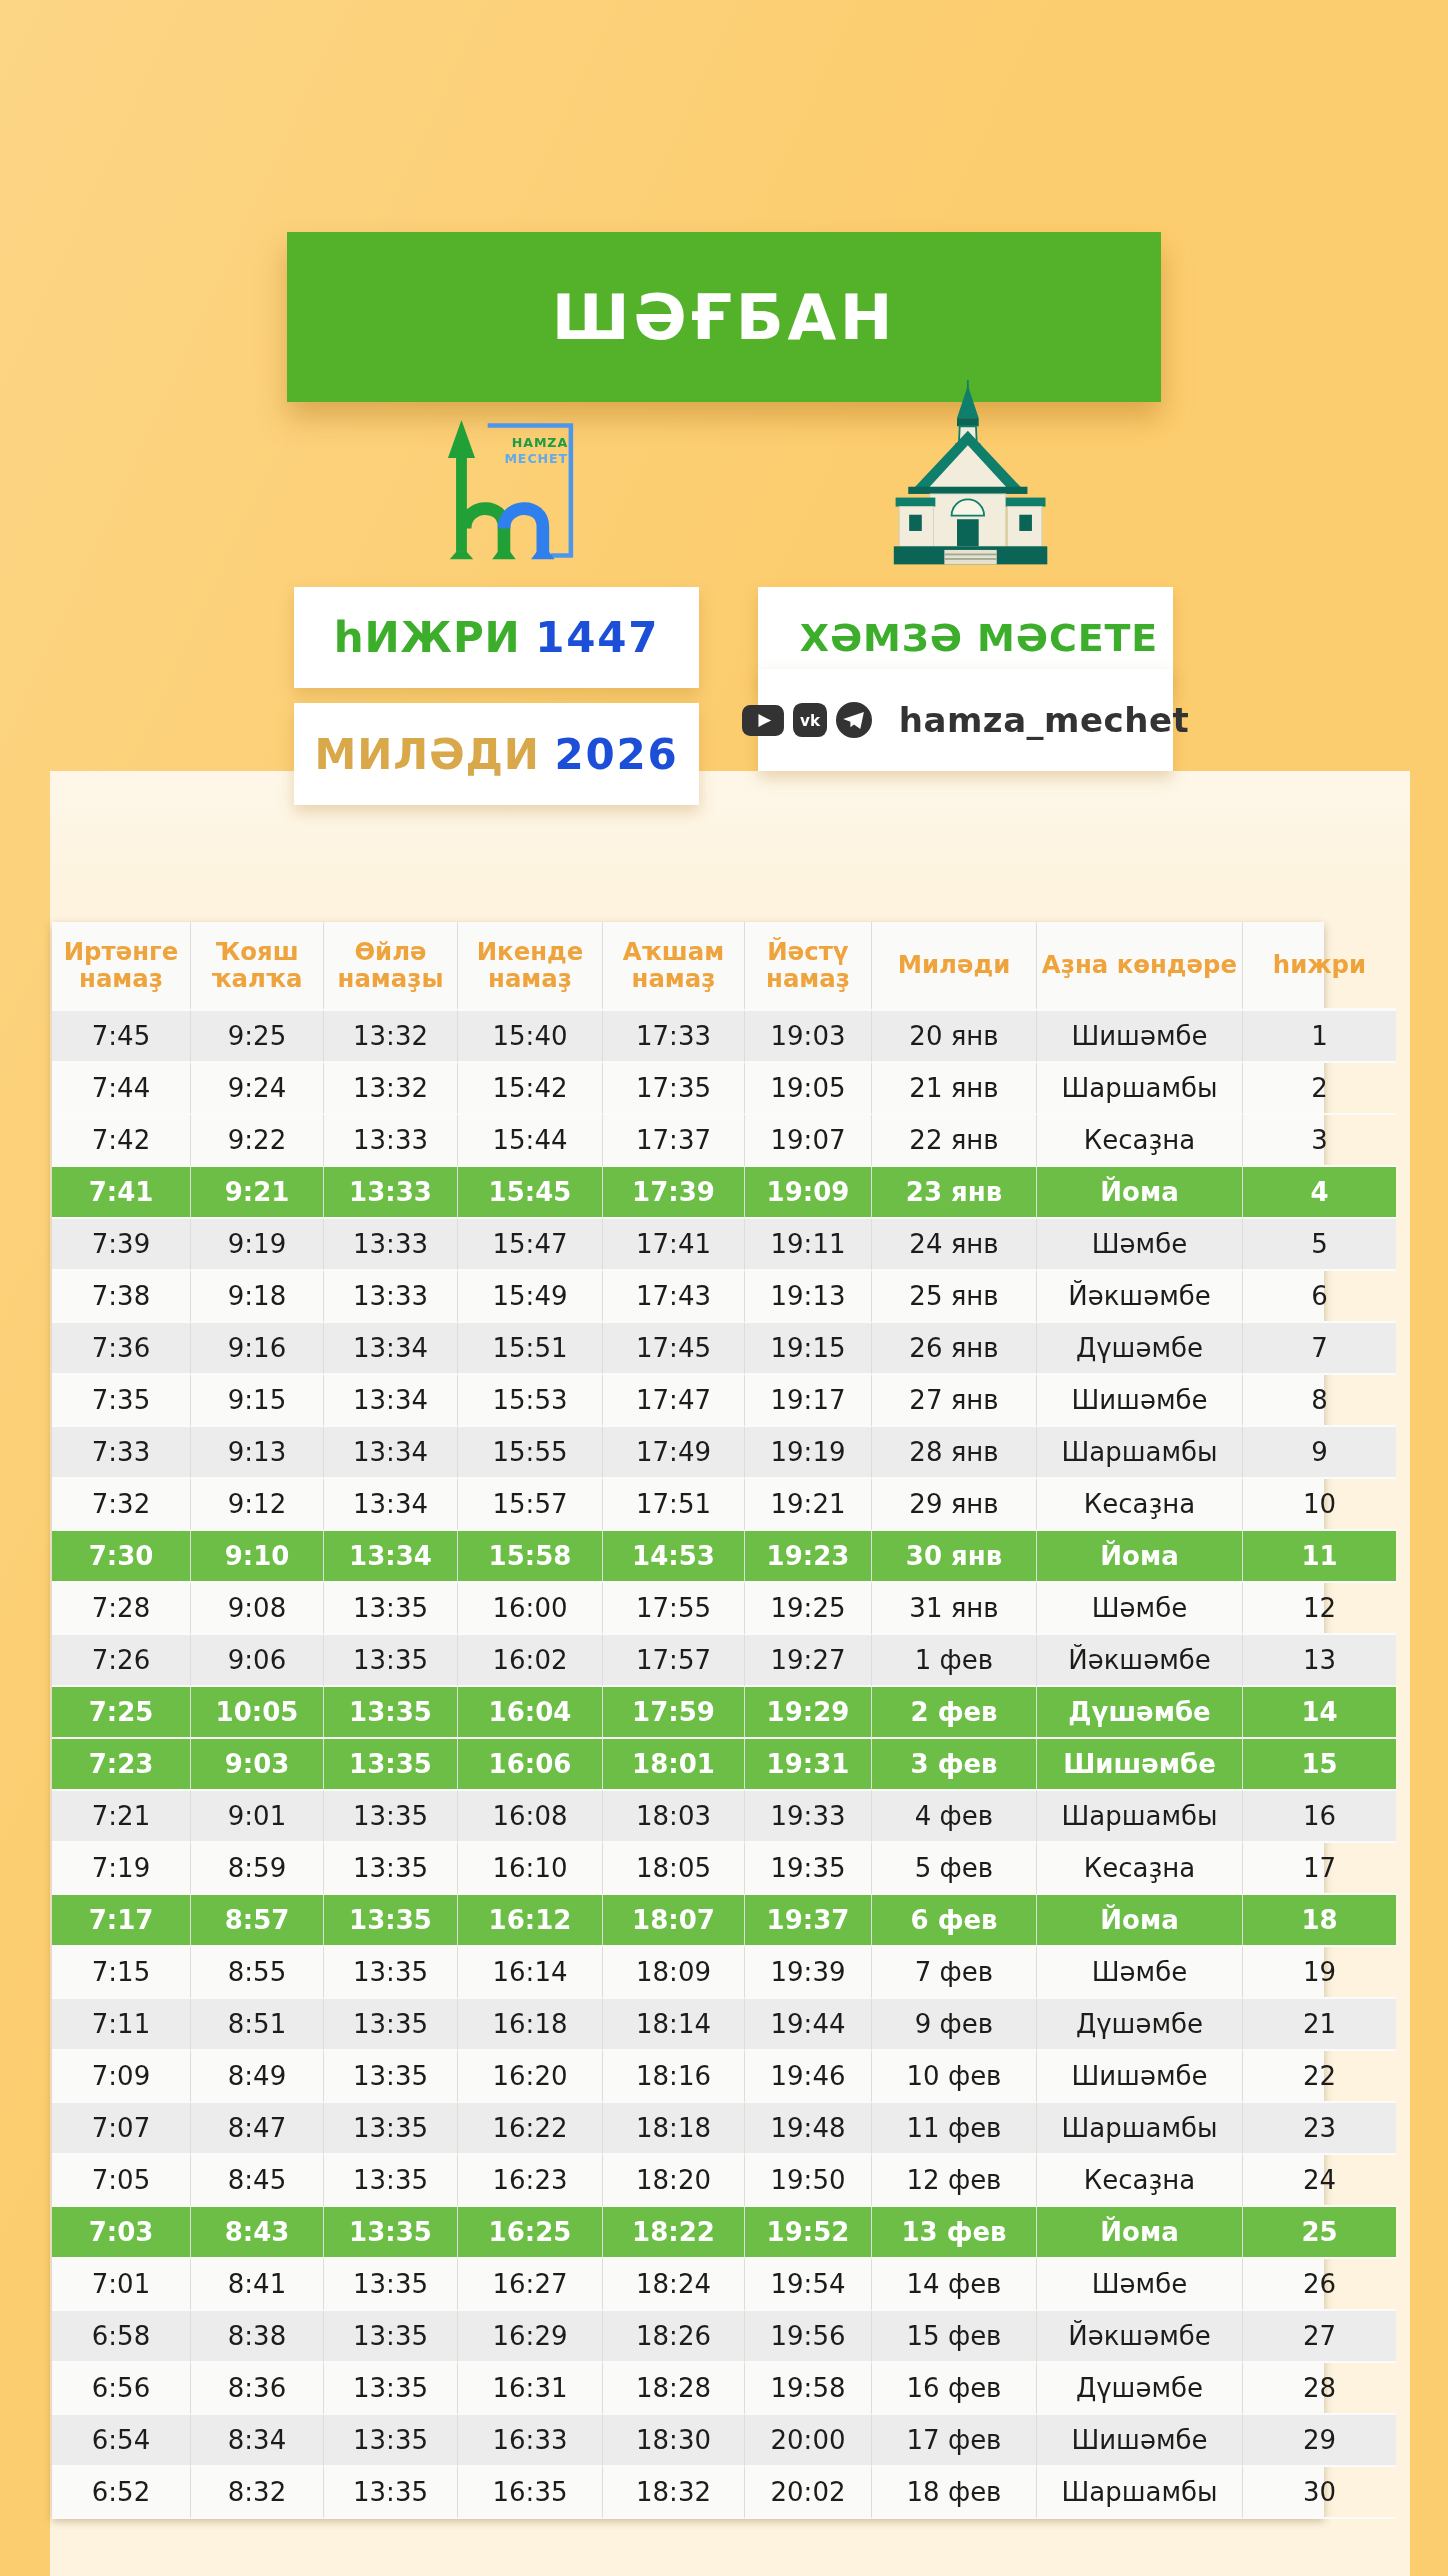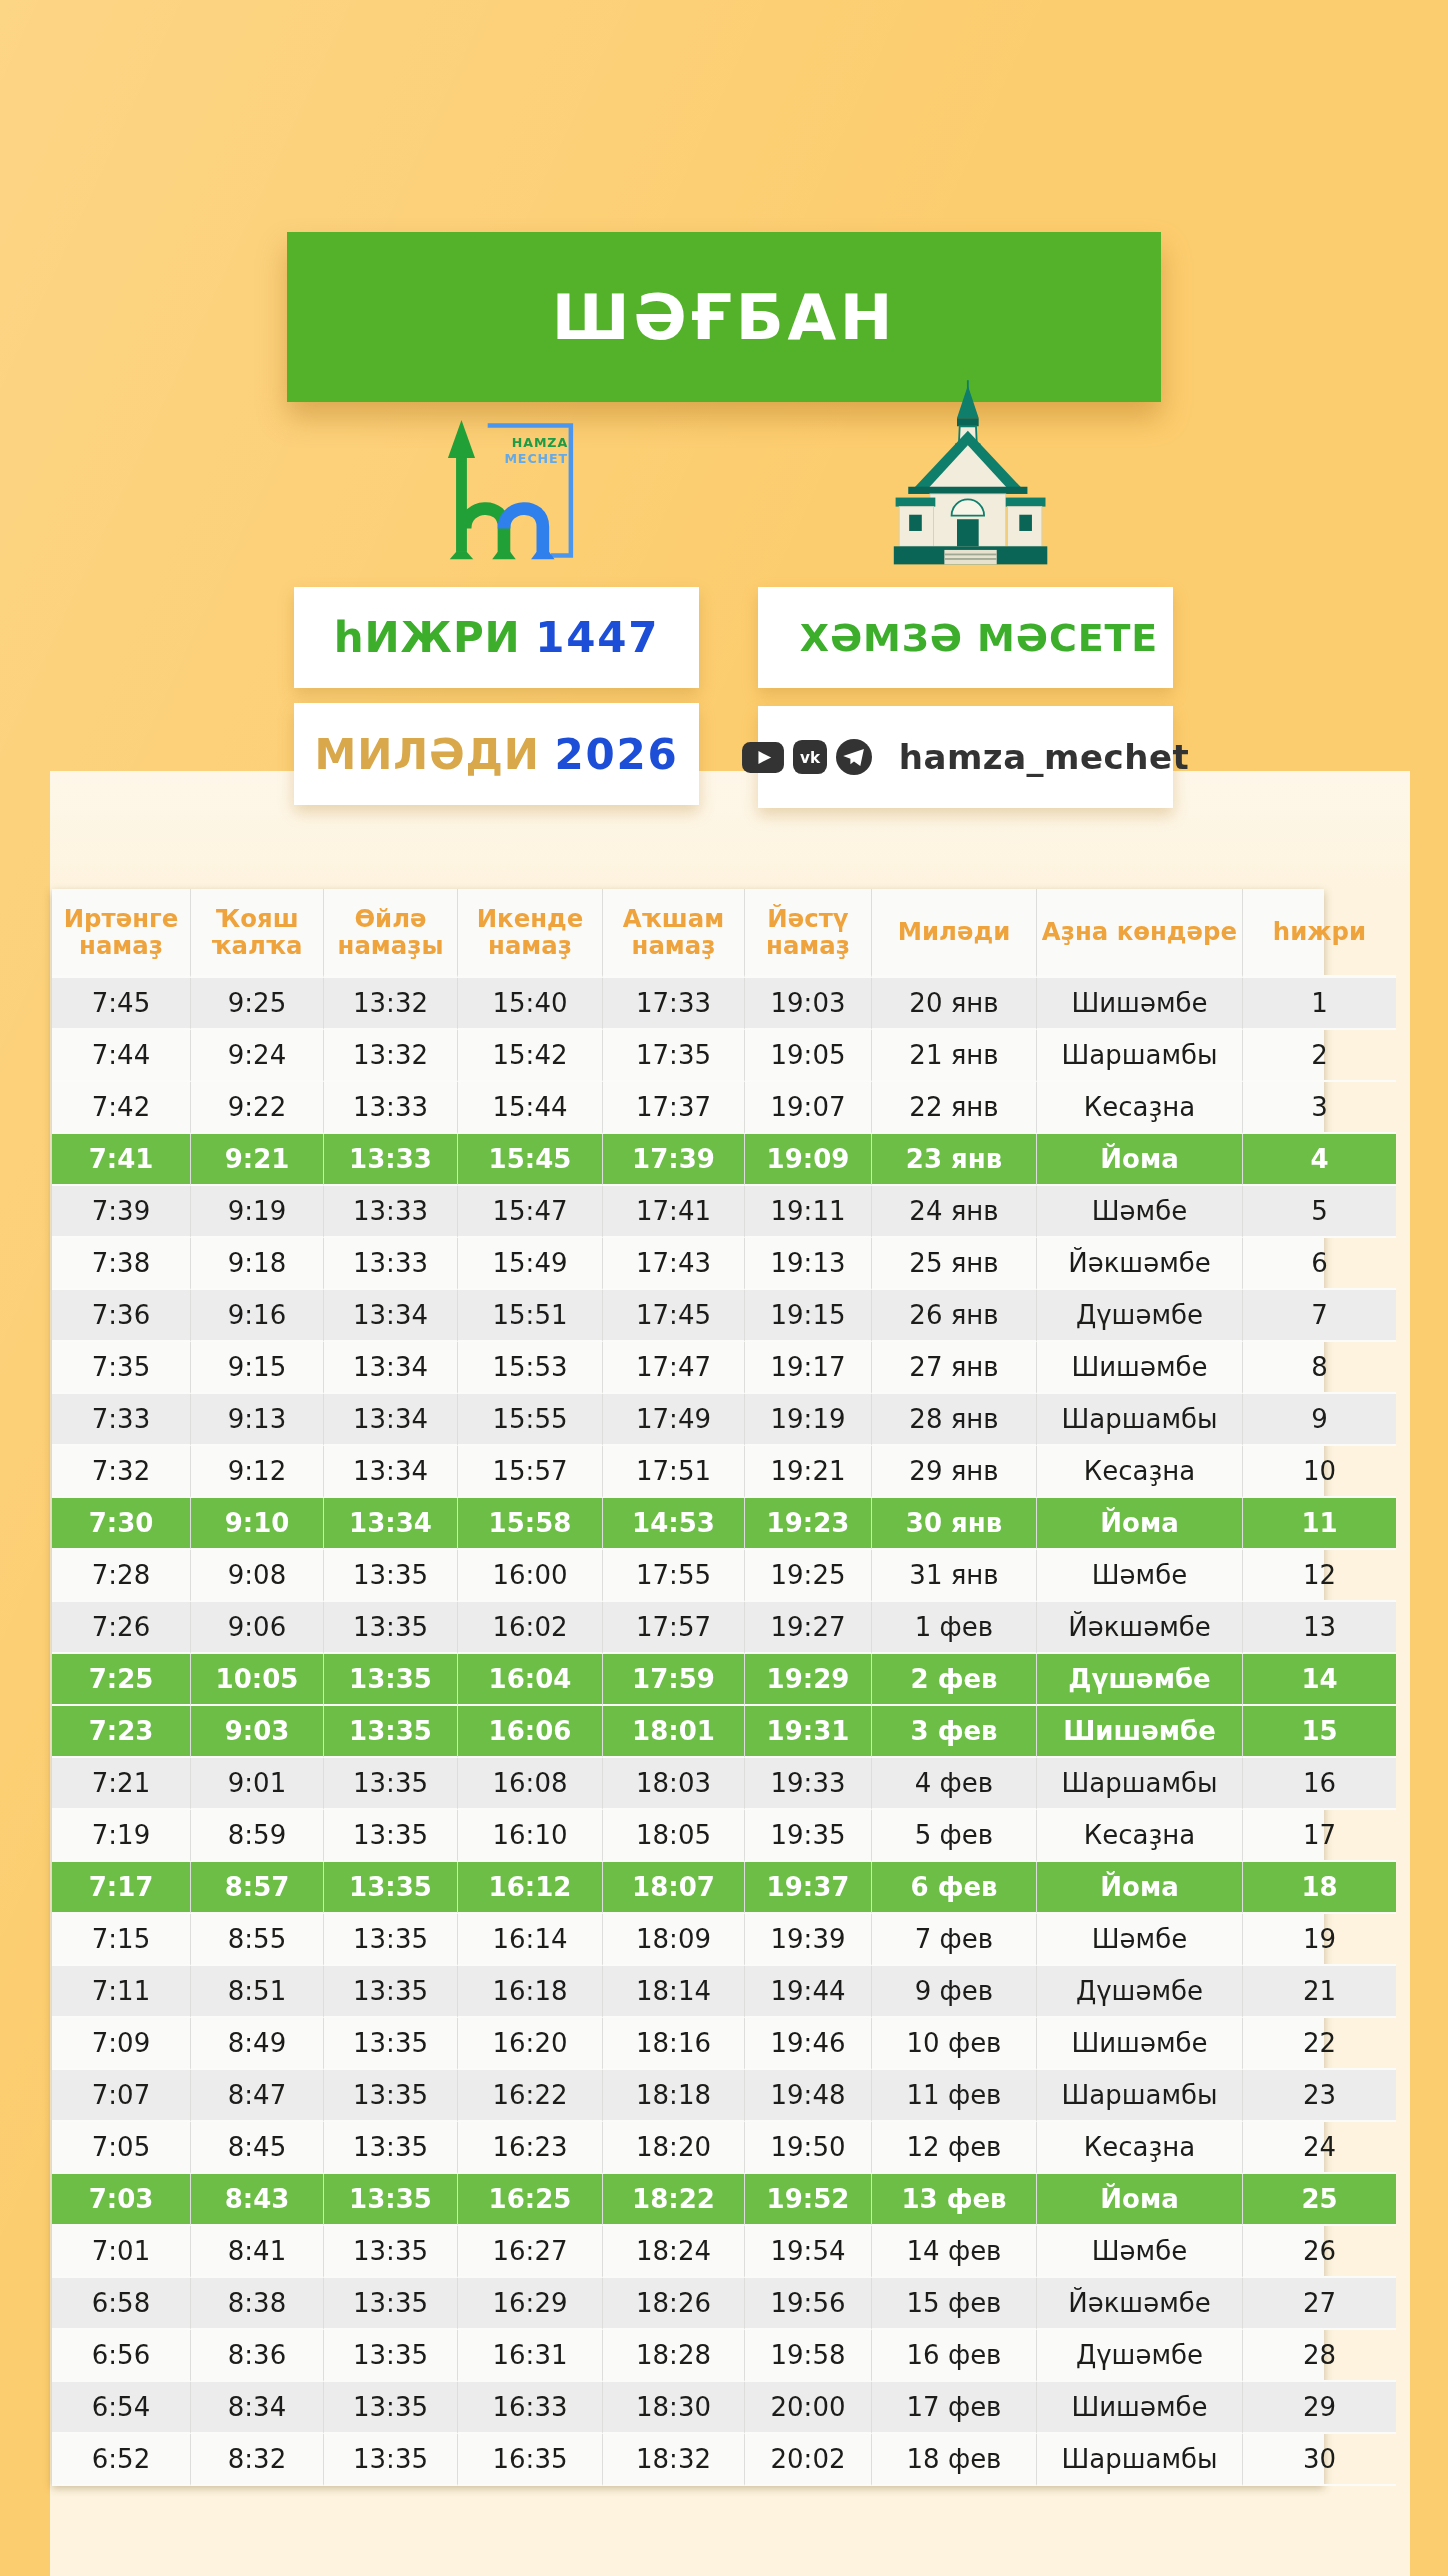--- a/index.html
+++ b/index.html
@@ -33,30 +33,30 @@
   .mosque-wrap { position: absolute; left: 892px; top: 380px; }
   
   .badge {
     position: absolute; background: #FFFFFF;
     display: flex; align-items: center; justify-content: center;
     box-shadow: 0 7.2px 14.5px rgba(181,129,39,0.30);
   }
   .badge.hijri  { left: 294px; top: 587px; width: 405px; height: 101px; }
   .badge.mname  { left: 758px; top: 587px; width: 415px; height: 101px; }
   .badge.miladi { left: 294px; top: 703px; width: 405px; height: 102px; }
-  .badge.social { left: 758px; top: 706px; width: 415px; height: 102px; gap: 27px; }
+  .badge.social { left: 758px; top: 669px; width: 415px; height: 102px; gap: 27px; }
   .badge .lbl-green { color:#3DAE2B; font-weight: bold; font-size: 42px; letter-spacing:0.9px; }
   .badge .lbl-gold  { color:#D8A84A; font-weight: bold; font-size: 42px; letter-spacing:0.9px; }
   .badge .year { color:#1d4ed8; font-size: 42px; margin-left: 14.5px; letter-spacing:1.8px;font-weight:bold; }
   .badge.mname .lbl-green { font-size: 38px; margin-left: 27px; }
   .handle { color:#333333; font-size: 34px; font-weight: 600; letter-spacing: 0.5px; }
   .icons { display:flex; gap:9px; align-items:center; }
   
   .table-card {
-    position: absolute; left: 52px; top: 889px; width: 1272px;
+    position: absolute; left: 52px; top: 922px; width: 1272px;
     background: #FAFAF9;
     box-shadow: 0 2.7px 8.1px rgba(110,80,25,0.35);
   }
   table.grid {
     width: 100%; border-collapse: separate; border-spacing: 0;
     table-layout: fixed;
   }
   table.grid th, table.grid td {
     box-sizing: border-box; text-align: center; vertical-align: middle;
     padding: 0 1.8px;

